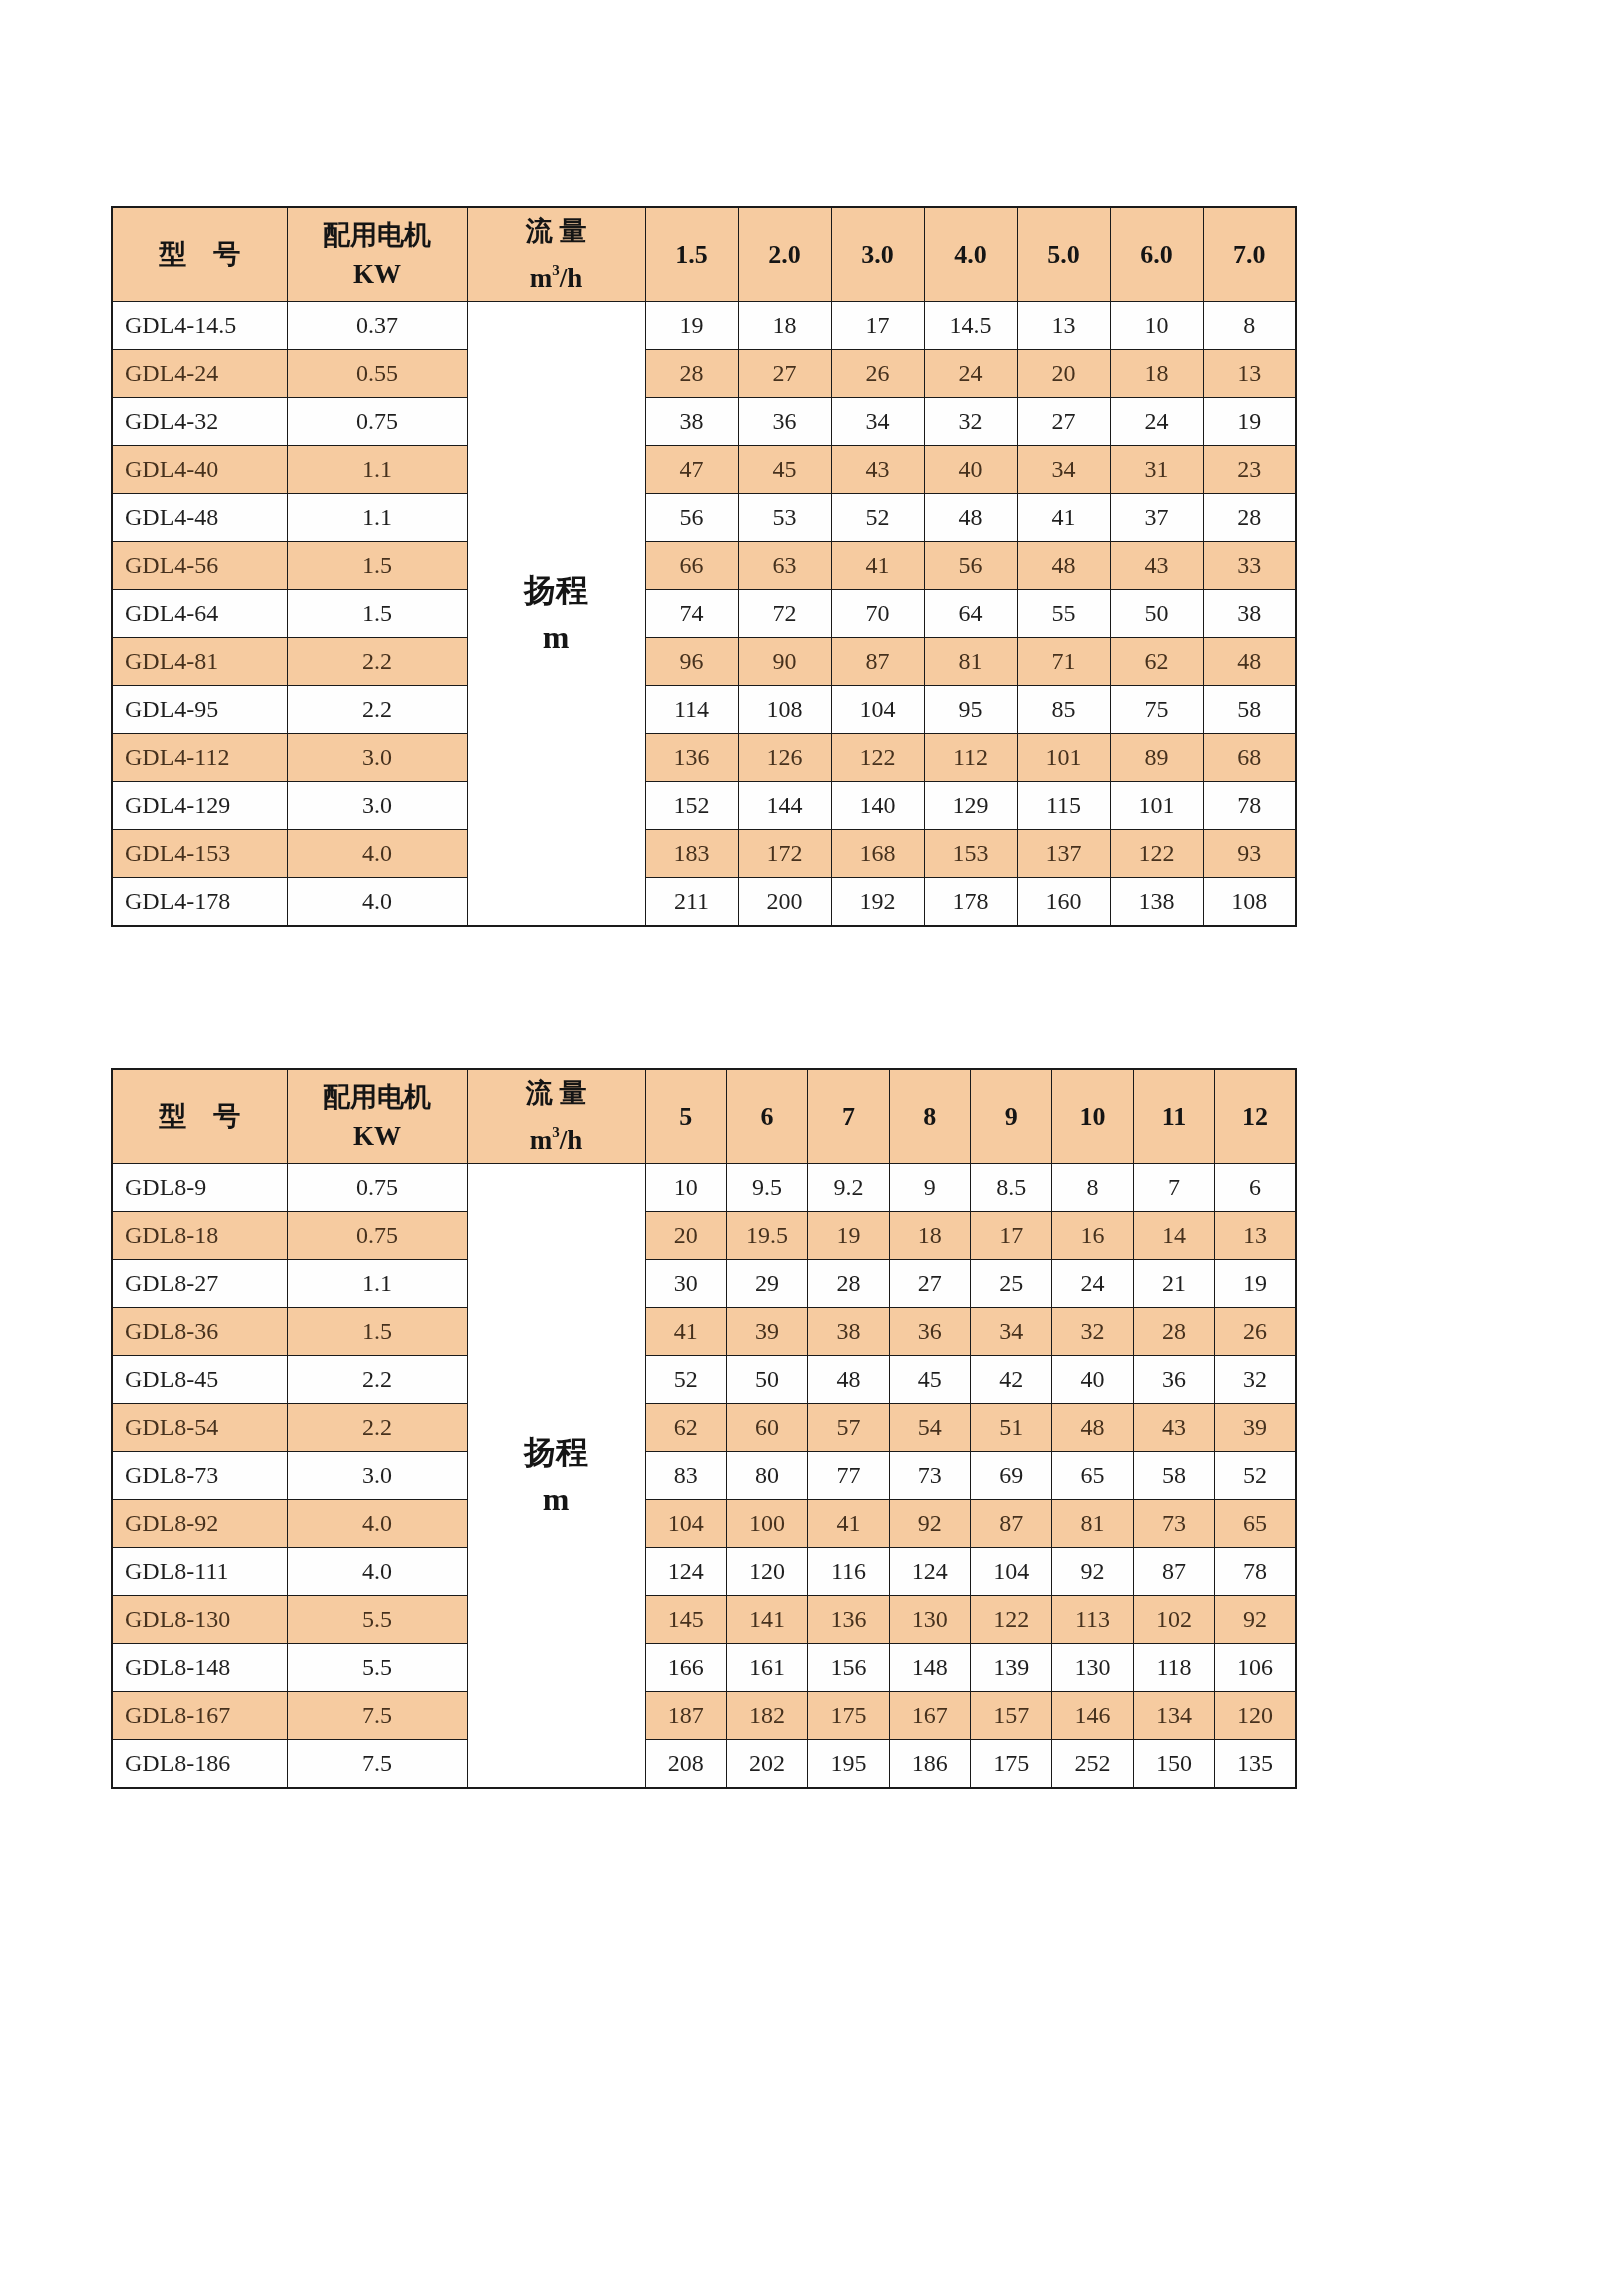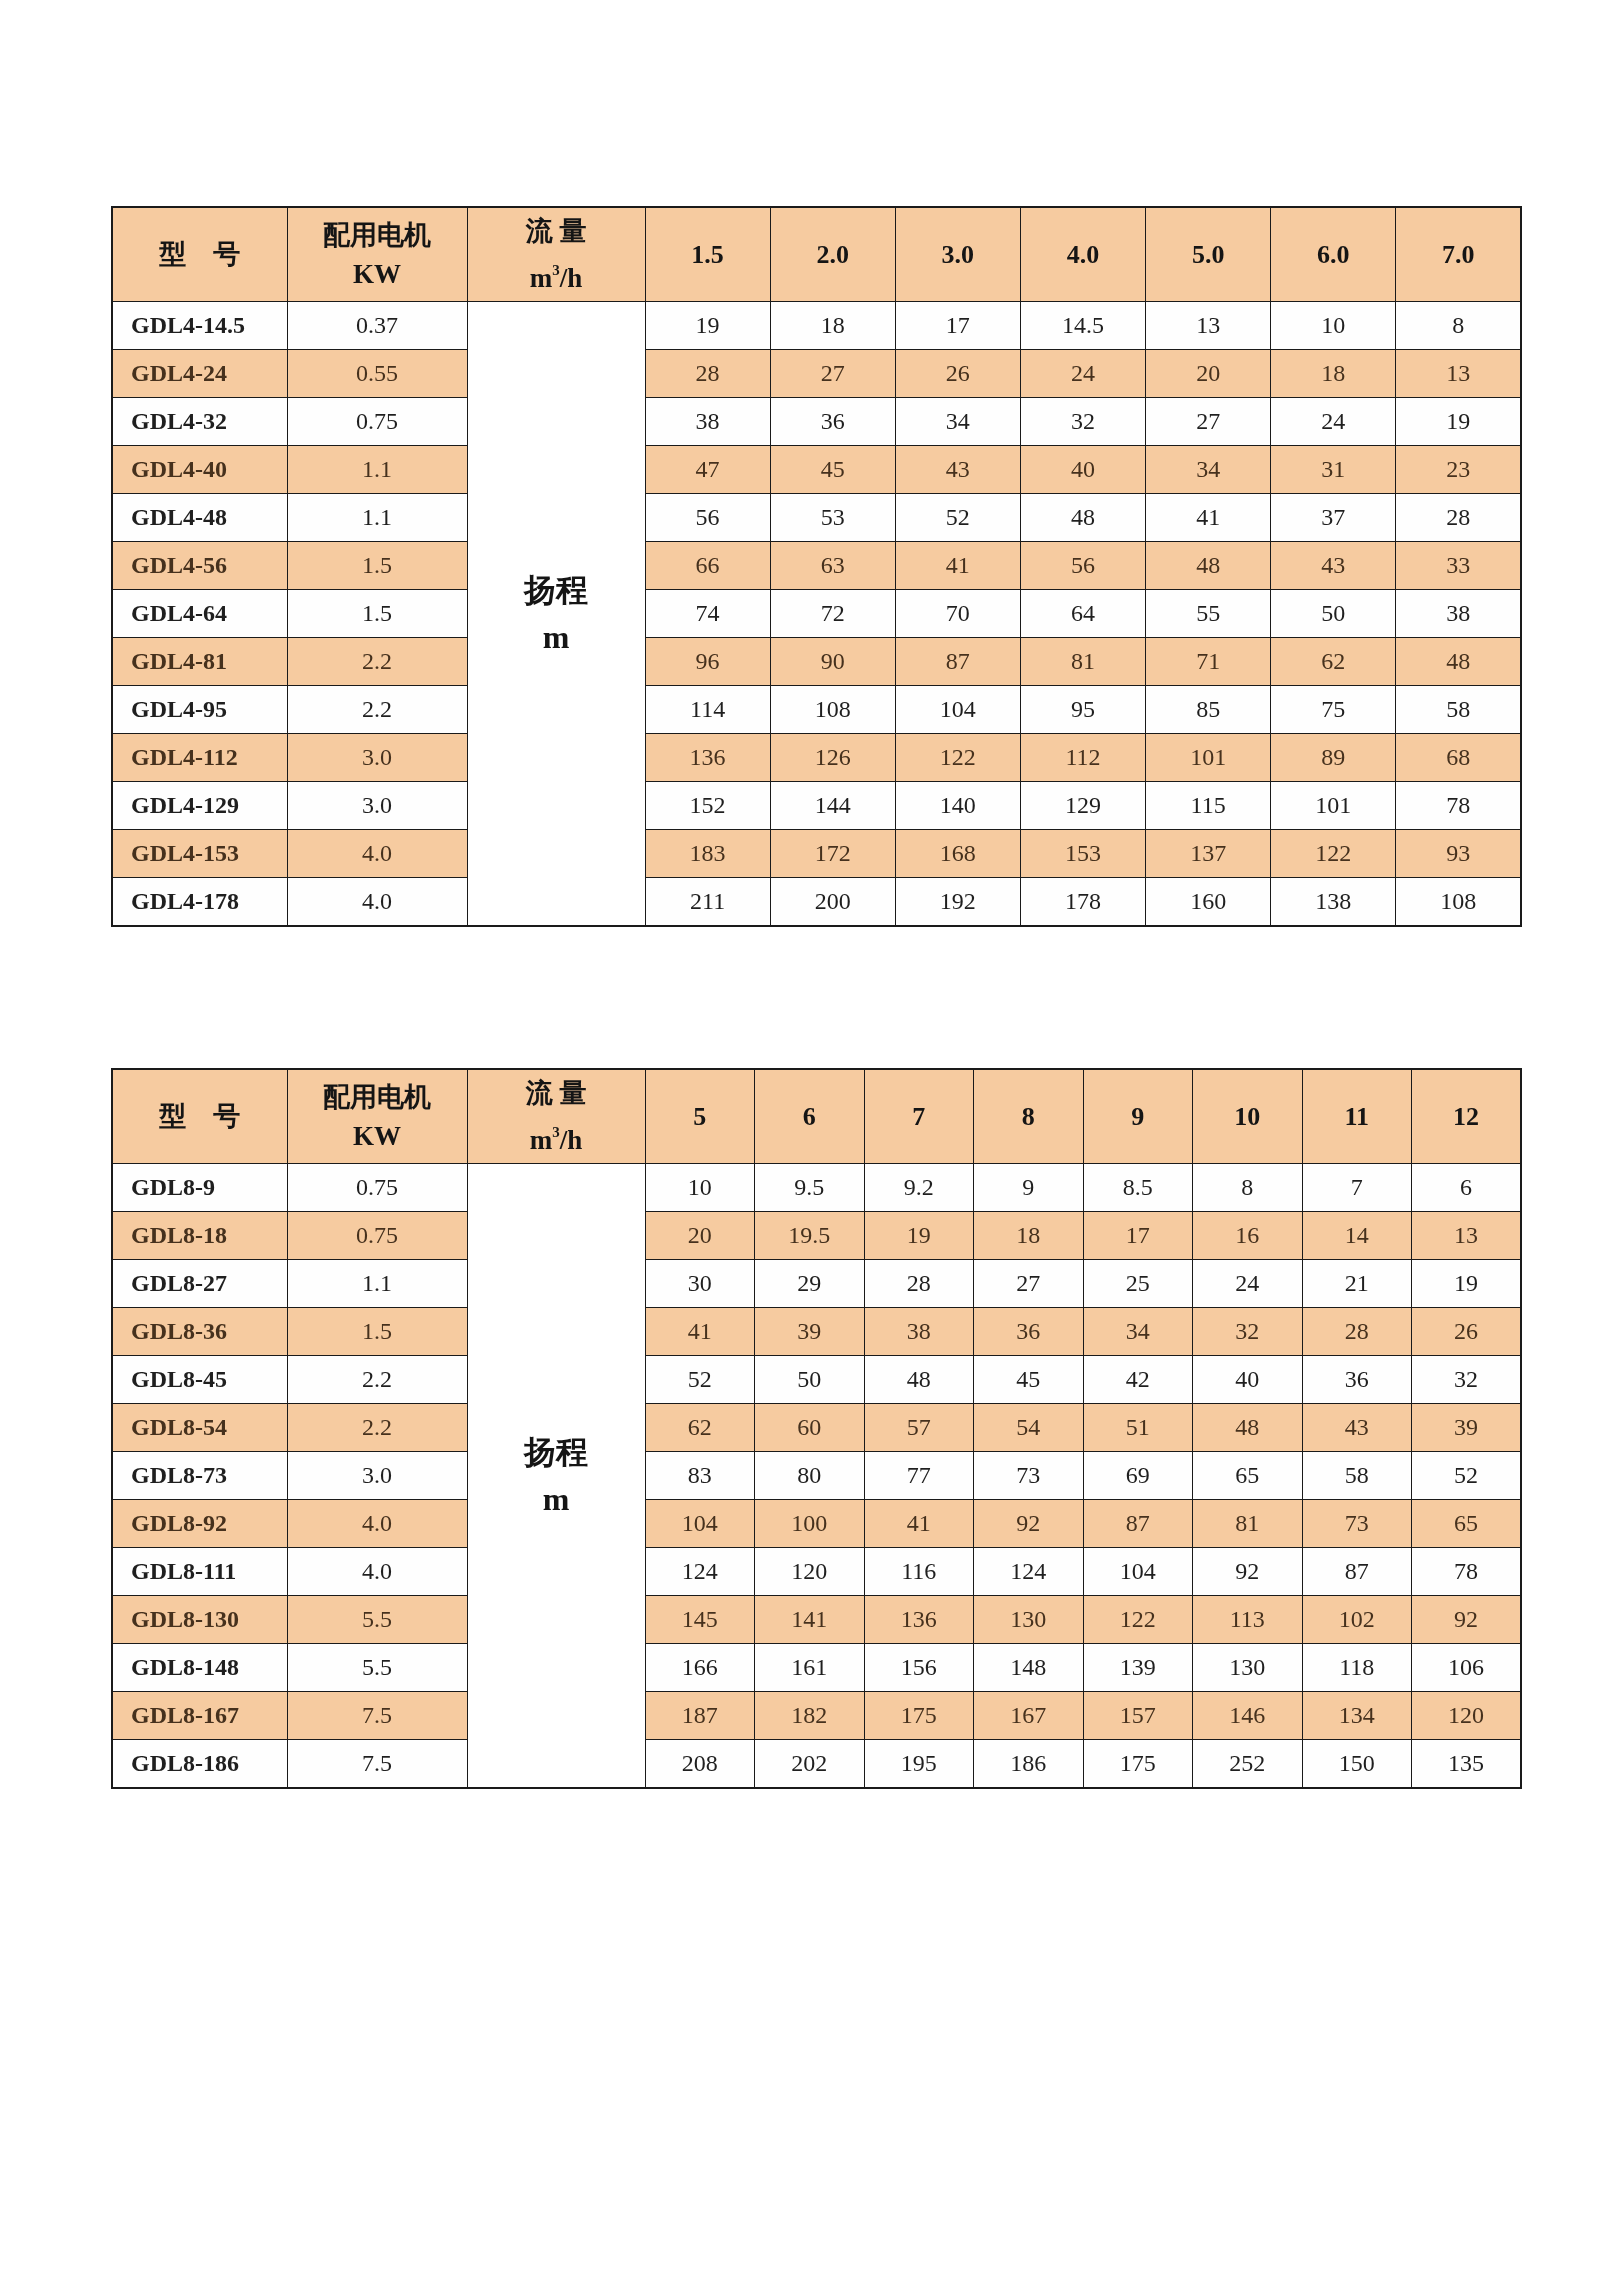--- a/index.html
+++ b/index.html
@@ -2,42 +2,42 @@
 <html style="font-size:14.3px"><head>
 <meta charset="utf-8">
 <style>
   html,body{margin:0;padding:0;}
   body{
     width:1620px;height:2291px;background:#ffffff;position:relative;
     font-family:"Liberation Serif","DejaVu Serif",serif;
   }
   .page{position:absolute;inset:0;}
   table.pump{
-    position:absolute;left:111px;width:1411px;
+    position:absolute;left:111px;width:1186px;
     border-collapse:collapse;table-layout:fixed;
     border:2.7px solid #1a1a1a;background:#ffffff;
   }
   #t0{top:206px;}
   #t1{top:1068px;}
   col.c-model{width:175px;}
   col.c-motor{width:180px;}
   col.c-flow{width:178px;}
   th,td{
     border:1.8px solid #1a1a1a;padding:0;text-align:center;
     vertical-align:middle;overflow:hidden;
   }
   th{
     background:#f6cba0;color:#151515;font-weight:bold;
     font-size:27px;height:93px;line-height:39px;
   }
   th.flow-col{font-size:26px;}
   td{font-size:24px;height:47px;color:#1f1f1f;background:#fefefe;}
   #t0 td{height:47px;}
   #t1 td{height:47px;}
-  td.model{text-align:left;padding-left:18px;font-weight:bold;}
+  td.model{text-align:left;padding-left:12px;}
   tr.stripe td{background:#f6cba0;color:#46311d;}
   td.merged{
     background:#ffffff;font-weight:bold;font-size:32px;
     color:#151515;line-height:47px;vertical-align:middle;
   }
   .unit-sup{font-size:15px;vertical-align:11.6px;}
 </style>
 </head>
 <body>
 

